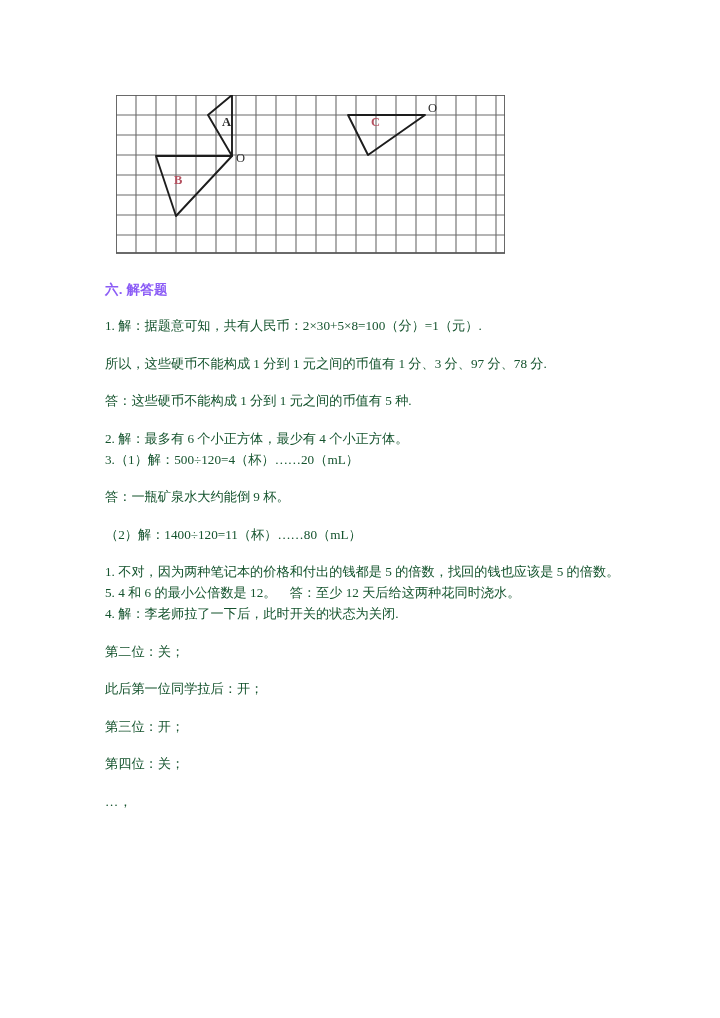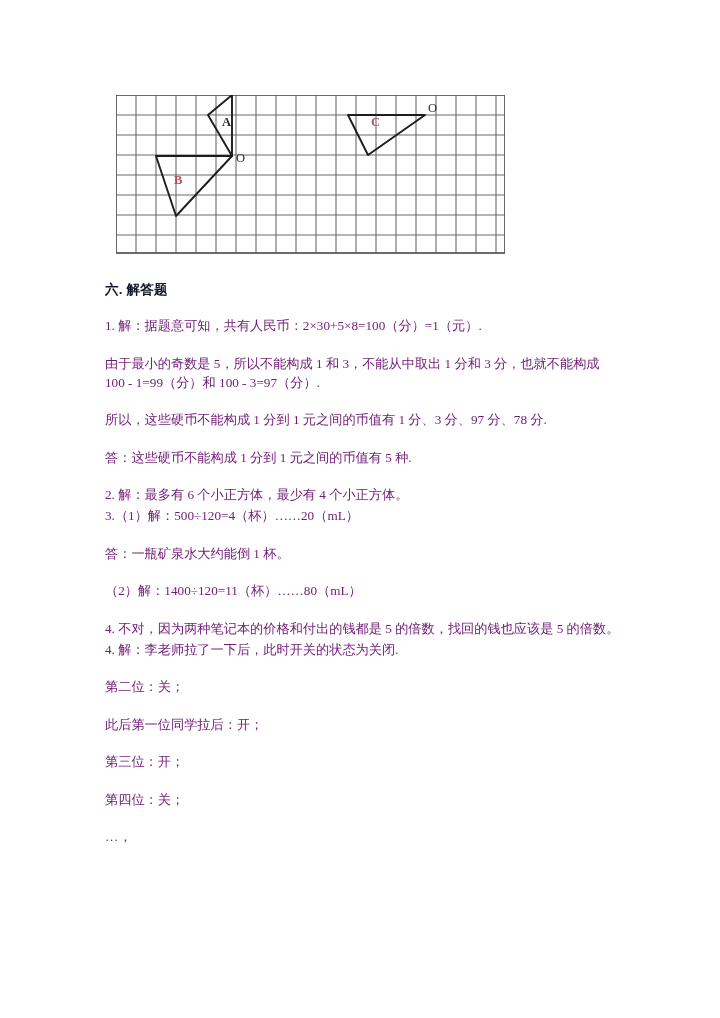--- a/index.html
+++ b/index.html
@@ -42,30 +42,30 @@
     left: 105px;
     top: 281px;
     width: 520px;
   }
 
   .section-heading {
     font-family: "Liberation Sans", "DejaVu Sans", sans-serif;
     font-weight: bold;
     font-size: 13.5px;
     line-height: 18px;
-    color: #0f172a;
+    color: #8b5cf6;
     margin: 0 0 17px 0;
     letter-spacing: 0.2px;
   }
 
   .para {
     font-size: 13.2px;
     line-height: 19px;
     margin: 0 0 18.5px 0;
-    color: #701a75;
+    color: #14532d;
     text-align: left;
     white-space: pre-wrap;
   }
   .para.tight {
     margin-bottom: 2px;
   }
   .para.wrapblock {
     white-space: normal;
     width: 516px;
   }
@@ -128,37 +128,37 @@
       <text x="428" y="112" font-family="Liberation Serif, serif" font-size="12.5" fill="#2b2b2b">O</text>
     </svg>
   </div>
 
   <div class="content">
 
     <div class="section-heading">六. 解答题</div>
 
     <p class="para wrapblock">1. 解：据题意可知，共有人民币：2×30+5×8=100（分）=1（元）.</p>
 
-    <p class="para wrapblock">由于最小的奇数是 5，所以不能构成 1 和 3，不能从中取出 1 分和 3 分，也就不能构成 100 - 1=99（分）和 100 - 3=97（分）.</p>
 
     <p class="para wrapblock">所以，这些硬币不能构成 1 分到 1 元之间的币值有 1 分、3 分、97 分、78 分.</p>
 
     <p class="para wrapblock">答：这些硬币不能构成 1 分到 1 元之间的币值有 5 种.</p>
 
     <p class="para tight wrapblock">2. 解：最多有 6 个小正方体，最少有 4 个小正方体。</p>
 
     <p class="para wrapblock">3.（1）解：500÷120=4（杯）……20（mL）</p>
 
-    <p class="para wrapblock">答：一瓶矿泉水大约能倒 1 杯。</p>
+    <p class="para wrapblock">答：一瓶矿泉水大约能倒 9 杯。</p>
 
     <p class="para wrapblock">（2）解：1400÷120=11（杯）……80（mL）</p>
 
 
-    <p class="para tight wrapblock">4. 不对，因为两种笔记本的价格和付出的钱都是 5 的倍数，找回的钱也应该是 5 的倍数。</p>
+    <p class="para tight wrapblock">1. 不对，因为两种笔记本的价格和付出的钱都是 5 的倍数，找回的钱也应该是 5 的倍数。</p>
 
+    <p class="para tight wrapblock">5. 4 和 6 的最小公倍数是 12。　答：至少 12 天后给这两种花同时浇水。</p>
 
     <p class="para wrapblock">4. 解：李老师拉了一下后，此时开关的状态为关闭.</p>
 
     <p class="para wrapblock">第二位：关；</p>
 
     <p class="para wrapblock">此后第一位同学拉后：开；</p>
 
     <p class="para wrapblock">第三位：开；</p>
 
     <p class="para wrapblock">第四位：关；</p>

